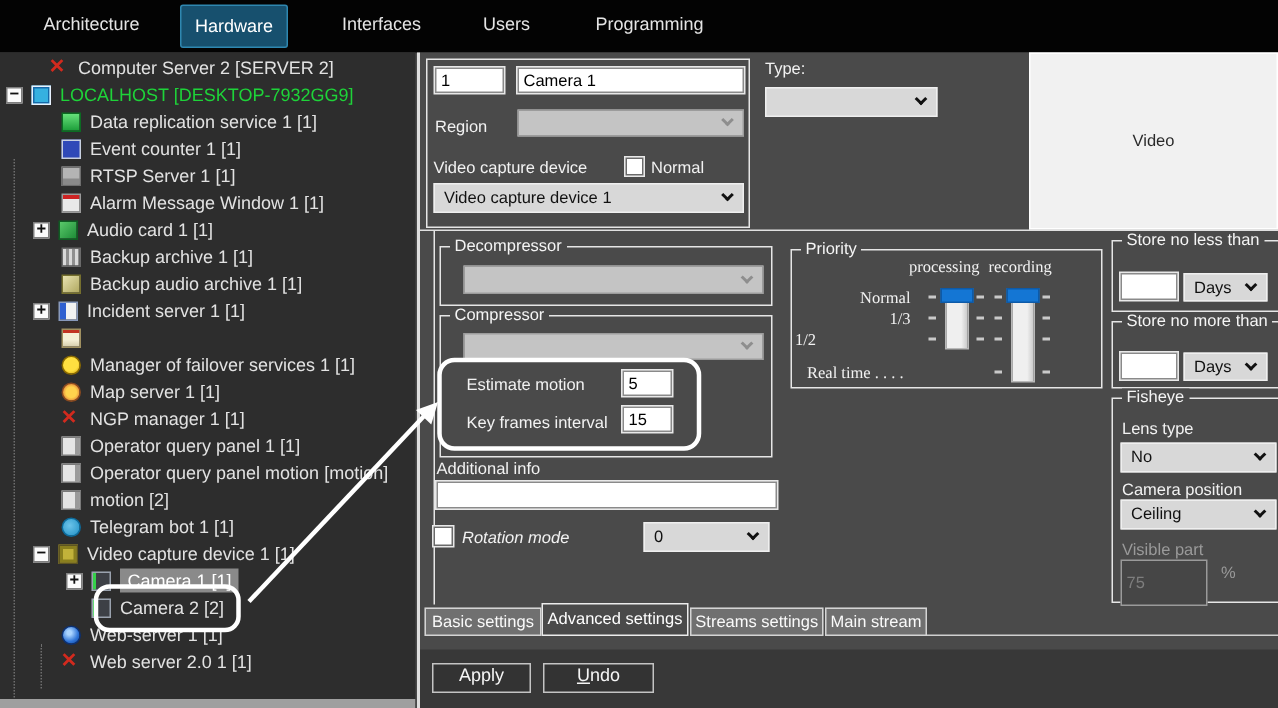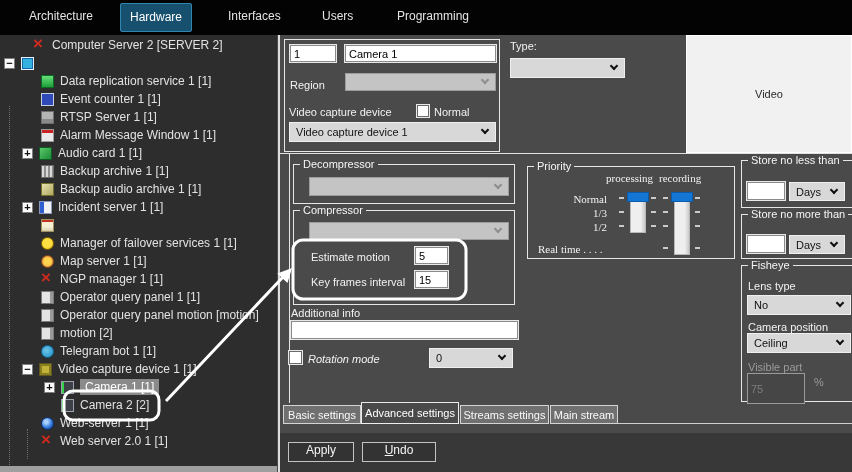--- a/index.html
+++ b/index.html
@@ -95,20 +95,21 @@
     <div class="guide" style="left:9px;top:71px;height:389px;"></div>
     <div class="guide" style="left:27px;top:394px;height:30px;"></div>
     <div class="trows">
         <div class="trow" style="padding-left: 33px;">
           <span class="ico ico-red-x"></span>
           <span class="tlabel">Computer Server 2 [SERVER 2]</span>
         </div>
         <div class="trow" style="padding-left: 4px;">
           <span class="texp">−</span>
           <span class="ico ico-monitor"></span>
+          <span class="tlabel green">LOCALHOST [DESKTOP-7932GG9]</span>
         </div>
         <div class="trow" style="padding-left: 41px;">
           <span class="ico ico-data-replication"></span>
           <span class="tlabel">Data replication service 1 [1]</span>
         </div>
         <div class="trow" style="padding-left: 41px;">
           <span class="ico ico-event-counter"></span>
           <span class="tlabel">Event counter 1 [1]</span>
         </div>
         <div class="trow" style="padding-left: 41px;">
@@ -252,21 +253,21 @@
   </div>
 
   <div class="fieldset" style="left:527px;top:166px;width:208px;height:93px;">
     <span class="legend">Priority</span>
   </div>
   <span class="prow-lbl" style="left:606px;top:172px;">processing</span>
   <span class="prow-lbl" style="left:659px;top:172px;">recording</span>
   <div>
       <span class="prow-lbl" style="top: 193px; left: 530px; width: 77px; text-align: right;">Normal</span>
       <span class="prow-lbl" style="top: 207px; left: 530px; width: 77px; text-align: right;">1/3</span>
-      <span class="prow-lbl" style="top: 221px; left: 530px; width: 77px; text-align: right;">1/2</span>
+      <span class="prow-lbl" style="top: 221px; left: 530px; width: 77px; text-align: left;">1/2</span>
       <span class="prow-lbl" style="top: 243px; left: 538px;">Real time . . . .</span>
     </div>
   <div class="strack" style="left:630px;top:193px;width:16px;height:40px;"></div>
   <div class="sthumb" style="left:627px;top:192px;width:22px;height:10px;"></div>
   <div class="strack" style="left:674px;top:193px;width:16px;height:62px;"></div>
   <div class="sthumb" style="left:671px;top:192px;width:22px;height:10px;"></div>
   <div>
       <div class="tick" style="left: 619px; top: 197px;"></div>
       <div class="tick" style="left: 619px; top: 211px;"></div>
       <div class="tick" style="left: 619px; top: 225px;"></div>

